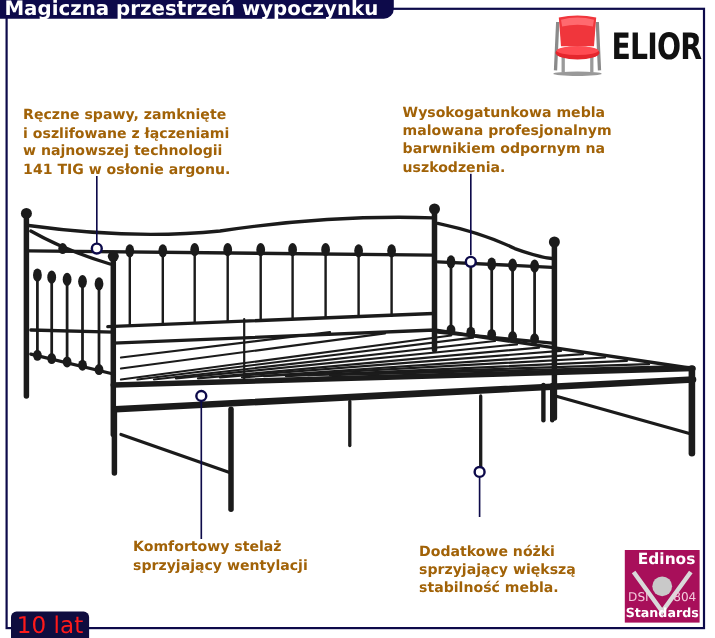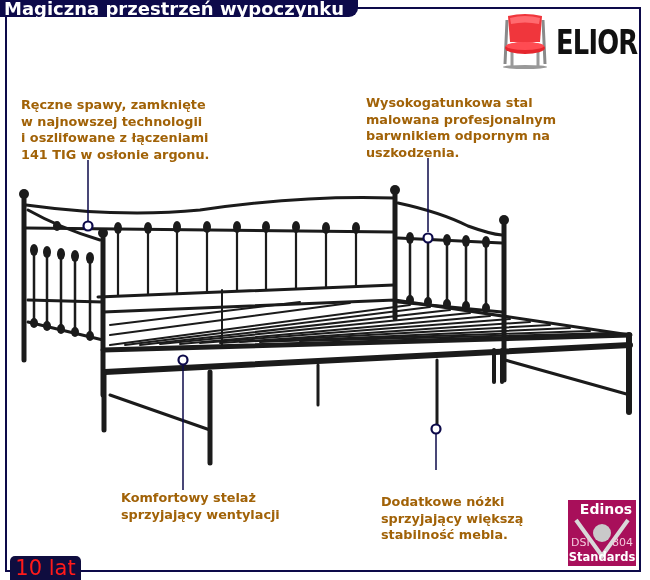--- a/index.html
+++ b/index.html
@@ -173,26 +173,26 @@
     <line x1="436" y1="434" x2="436" y2="470"></line>
     <circle cx="88" cy="226" r="4.5" stroke-width="2.2"></circle>
     <circle cx="428" cy="238" r="4.5" stroke-width="2.2"></circle>
     <circle cx="183" cy="360" r="4.5" stroke-width="2.2"></circle>
     <circle cx="436" cy="429" r="4.5" stroke-width="2.2"></circle>
   </g>
 </svg>
 
 <div class="callout" style="left:21px; top:97px;">
   <div>Ręczne spawy, zamknięte</div>
+  <div>i oszlifowane z łączeniami</div>
   <div>w najnowszej technologii</div>
-  <div>i oszlifowane z łączeniami</div>
   <div>141 TIG w osłonie argonu.</div>
 </div>
 <div class="callout" style="left:366px; top:95px;">
-  <div>Wysokogatunkowa stal</div>
+  <div>Wysokogatunkowa mebla</div>
   <div>malowana profesjonalnym</div>
   <div>barwnikiem odpornym na</div>
   <div>uszkodzenia.</div>
 </div>
 <div class="callout" style="left:121px; top:490px;">
   <div>Komfortowy stelaż</div>
   <div>sprzyjający wentylacji</div>
 </div>
 <div class="callout" style="left:381px; top:494px;">
   <div>Dodatkowe nóżki</div>

